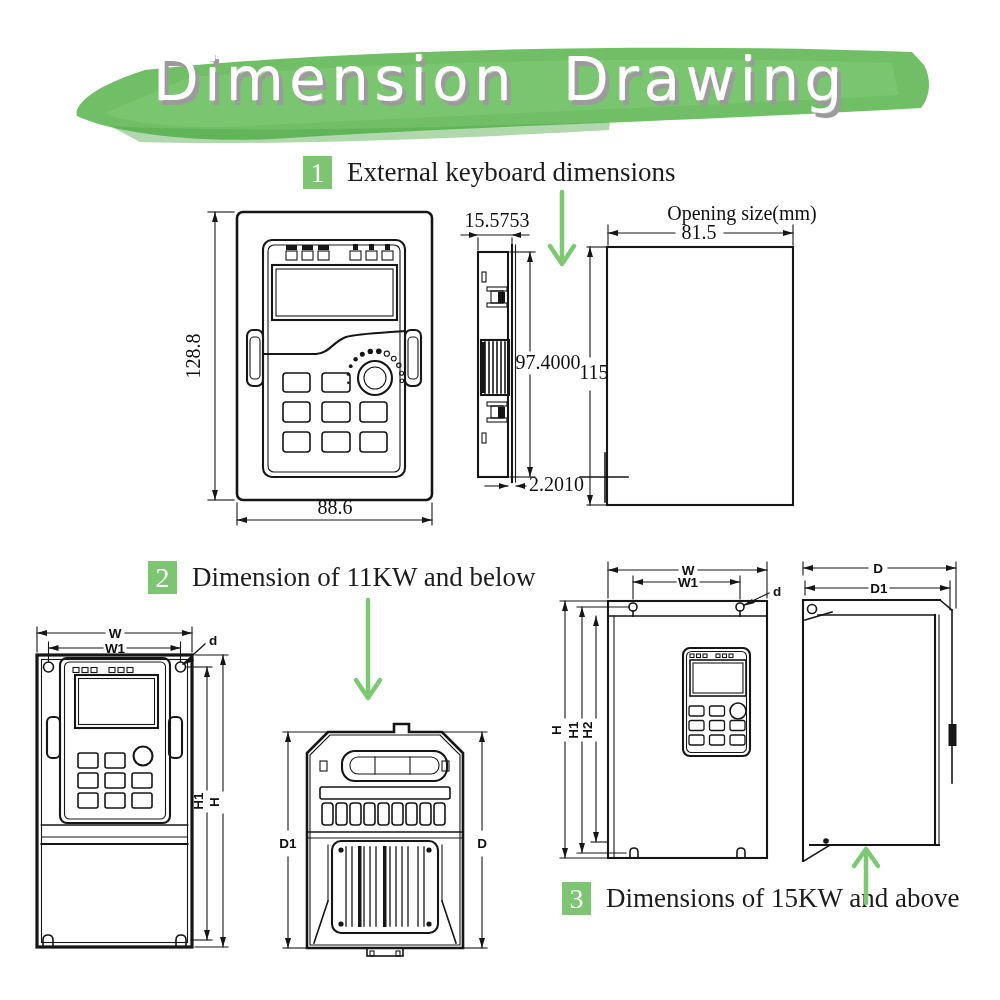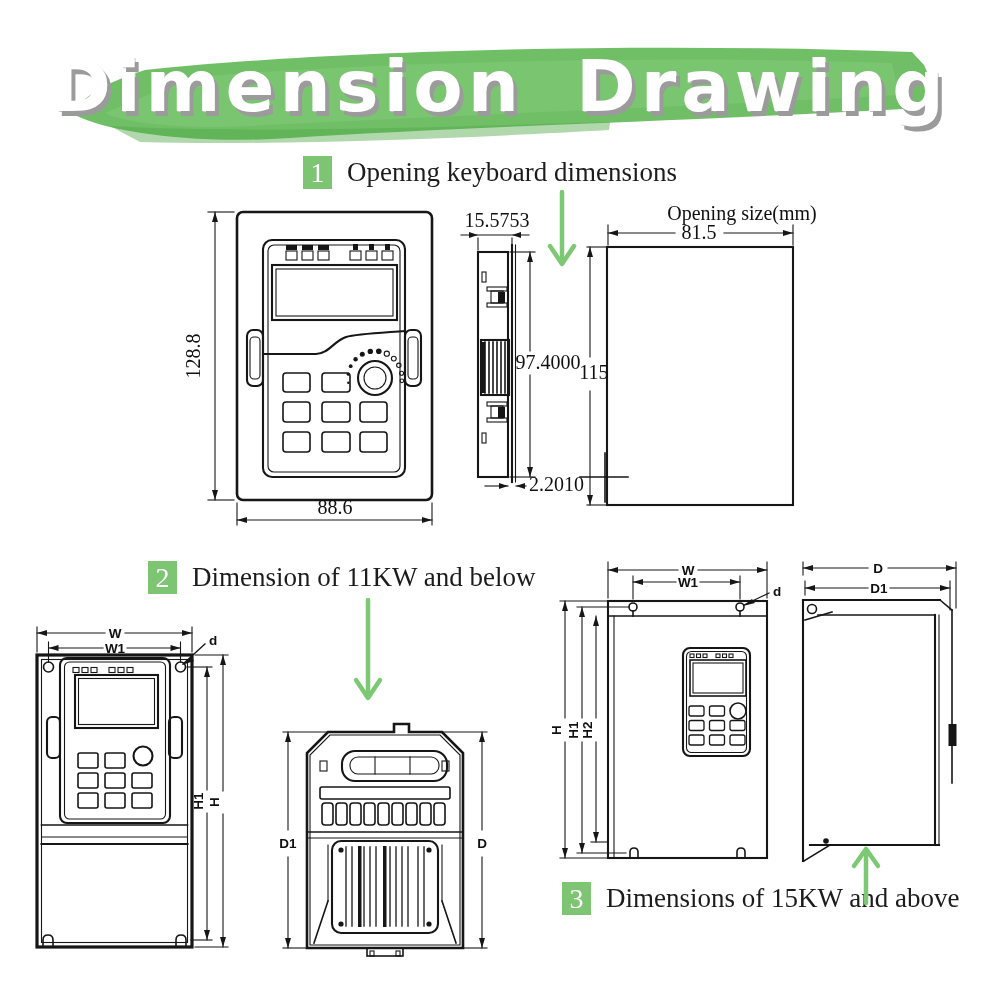--- a/index.html
+++ b/index.html
@@ -7,42 +7,42 @@
         font-family:"Liberation Serif",serif;color:#111;}
   svg{position:absolute;overflow:visible;}
   .s{stroke:#161616;fill:none;stroke-linecap:square;stroke-linejoin:miter;}
   .w1{stroke-width:1.1;} .w12{stroke-width:1.3;} .w15{stroke-width:1.6;}
   .w2{stroke-width:2.1;} .w25{stroke-width:2.6;} .w3{stroke-width:3.2;}
   .f{fill:#161616;stroke:none;}
   .dt{font-family:"Liberation Serif",serif;font-size:20px;fill:#101010;}
   .bt{font-family:"Liberation Sans",sans-serif;font-weight:bold;font-size:13.5px;fill:#101010;}
   .grn{stroke:#7cc873;stroke-width:4.5;fill:none;stroke-linecap:round;stroke-linejoin:round;}
   #title-banner-text{position:absolute;left:0;top:44px;width:1000px;text-align:center;
-        font-family:"DejaVu Sans",sans-serif;font-weight:700;font-size:72px;letter-spacing:5px;
+        font-family:"DejaVu Sans",sans-serif;font-weight:400;font-size:60px;letter-spacing:5px;
         word-spacing:22px;color:#ffffff;text-shadow:4px 5px 0 #9b9b9b,1px 1px 0 #c9c9c9;}
   .sec{position:absolute;display:flex;align-items:center;gap:15px;}
   .sec-num{width:29px;height:33px;background:#7dc473;color:#fff;display:flex;align-items:center;
         justify-content:center;font-family:"Liberation Serif",serif;font-size:28px;}
   .sec-label{font-family:"Liberation Serif",serif;font-size:27px;color:#1c1c1c;white-space:nowrap;}
 </style>
 </head>
 <body>
 
 <div id="page">
 
   <svg style="left:50px;top:25px" width="900" height="125" viewBox="0 0 900 125">
     <path d="M95,45 C250,28 560,16 862,27 L874,40 C882,55 880,72 871,83 C640,96 430,101 240,113 C140,120 58,106 27,91 C23,82 40,62 95,45 Z" fill="#68bc5f" opacity="0.95"></path>
     <path d="M140,52 C350,36 620,30 842,38 L849,70 C600,84 380,91 200,101 C120,105 70,96 55,88 Z" fill="#83cb77" opacity="0.5"></path>
     <path d="M60,101 C200,109 420,101 560,97 L559,105 C420,113 220,121 90,117 Z" fill="#4fa848" opacity="0.45"></path>
   </svg>
   <div id="title-banner-text">Dimension Drawing</div>
 
   <div class="sec" style="left:303px;top:156px">
     <div class="sec-num">1</div>
-    <div class="sec-label">Opening keyboard dimensions</div>
+    <div class="sec-label">External keyboard dimensions</div>
   </div>
   <div class="sec" style="left:148px;top:561px">
     <div class="sec-num">2</div>
     <div class="sec-label">Dimension of 11KW and below</div>
   </div>
   <div class="sec" style="left:562px;top:882px">
     <div class="sec-num">3</div>
     <div class="sec-label">Dimensions of 15KW and above</div>
   </div>
 

